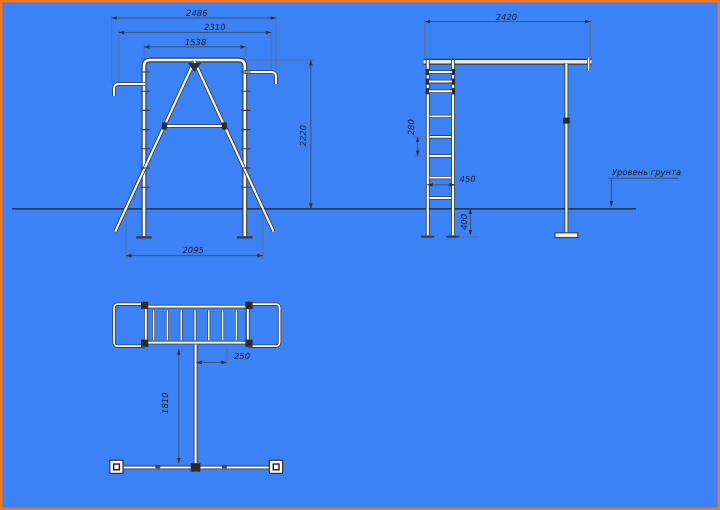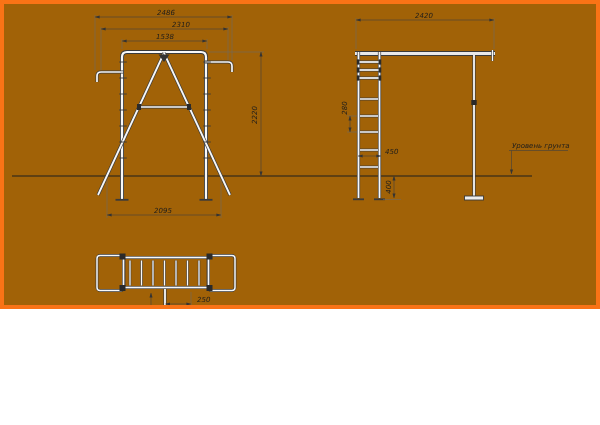--- a/index.html
+++ b/index.html
@@ -1,16 +1,16 @@
 <!DOCTYPE html>
 <html><head>
 <meta charset="utf-8">
 <style>
   html,body{margin:0;padding:0;background:#fff;}
-  .canvas{position:relative;width:600px;height:309px;background:#a16207;border:4px solid #f97316;box-sizing:border-box;overflow:hidden;font-family:"DejaVu Sans",sans-serif;}
+  .canvas{position:relative;width:600px;height:425px;background:#3b82f6;border:2px solid #f97316;box-sizing:border-box;overflow:hidden;font-family:"DejaVu Sans",sans-serif;}
   svg{display:block;}
   .dim-t{font:italic 7px "DejaVu Sans",sans-serif;fill:#1c1c1c;}
   .note-t{font:italic 7px "DejaVu Sans",sans-serif;fill:#1c1c1c;}
   .ext{stroke:#6a6a6a;stroke-width:.55;fill:none;}
   .dim{stroke:#3f3f3f;stroke-width:.6;fill:none;}
   .td5{stroke:#3a3a3a;stroke-width:5;fill:none;}
   .tl5{stroke:#e9e9e9;stroke-width:3;fill:none;}
   .td4{stroke:#3a3a3a;stroke-width:4;fill:none;}
   .tl4{stroke:#f8f8f8;stroke-width:2.2;fill:none;}
   .td32{stroke:#3a3a3a;stroke-width:3.2;fill:none;}

